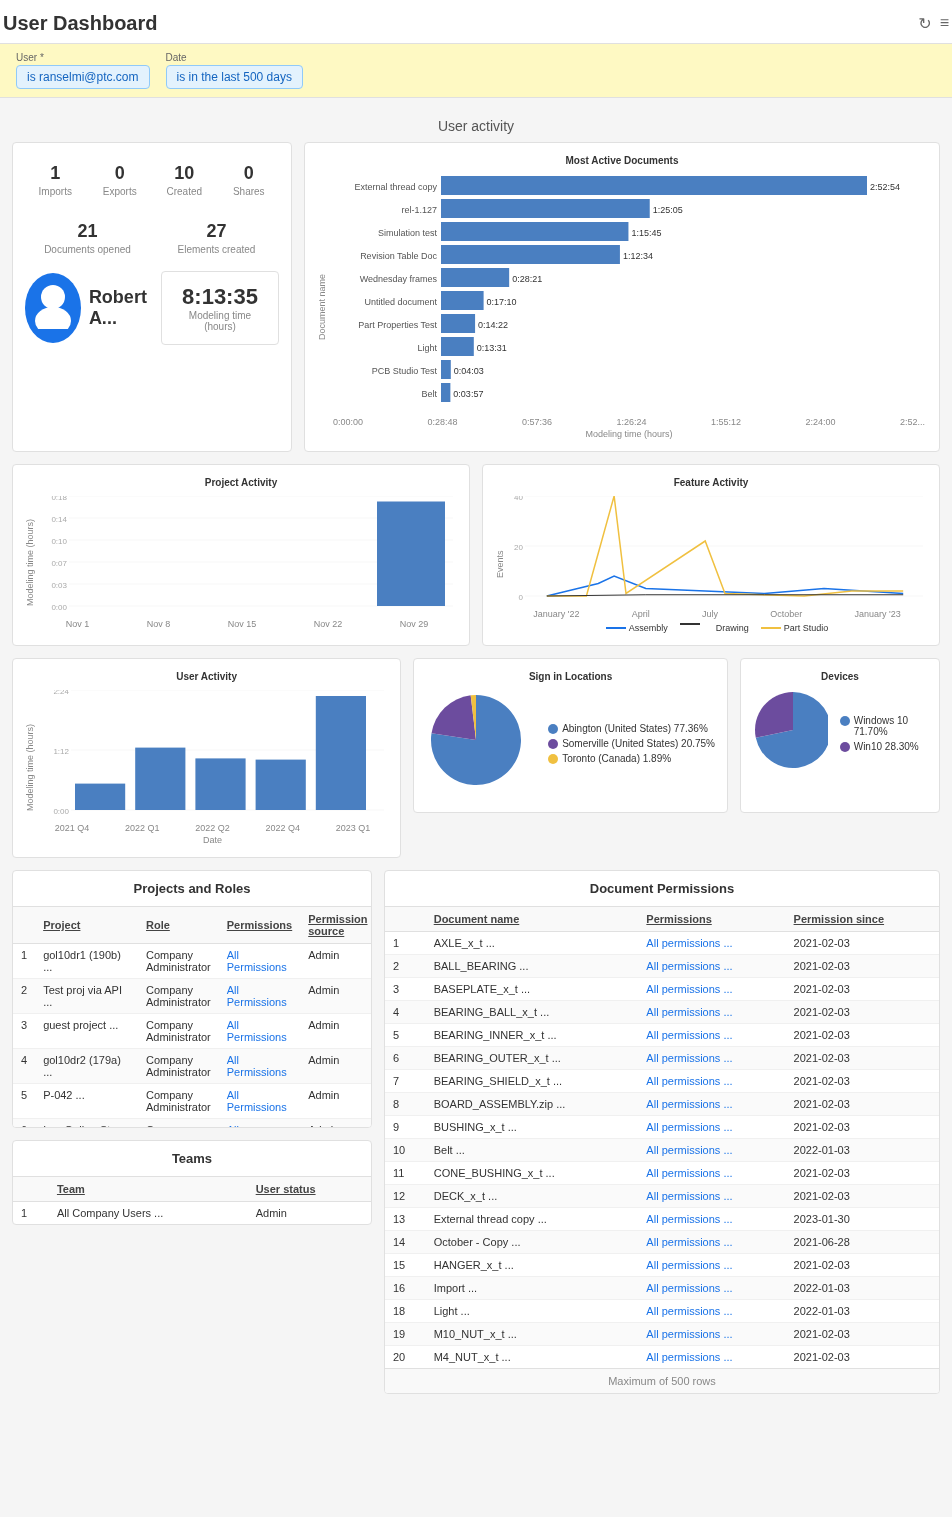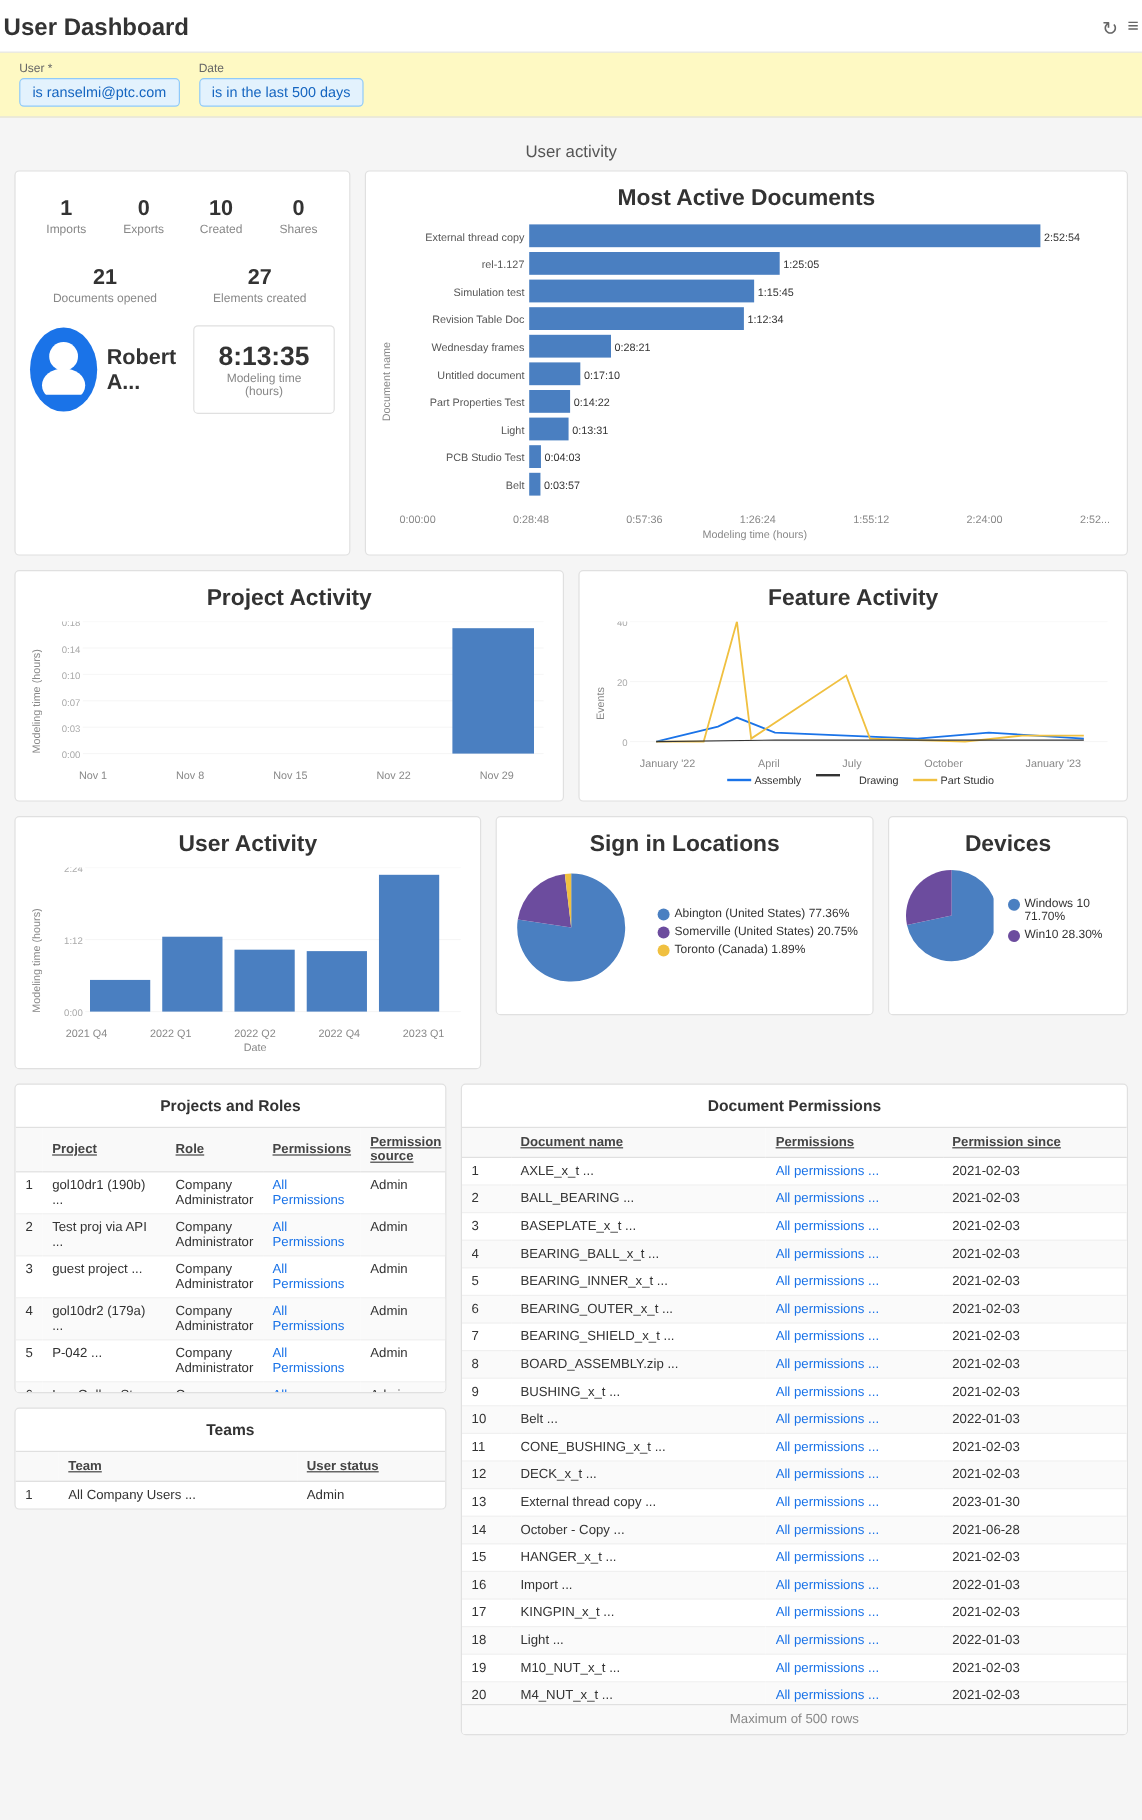--- a/index.html
+++ b/index.html
@@ -22,21 +22,21 @@
     .stat-cell { text-align: center; padding: 8px 4px; }
     .stat-value { font-size: 18px; font-weight: 600; color: #333; }
     .stat-label { font-size: 10px; color: #888; margin-top: 2px; }
     .stat-row2 { display: grid; grid-template-columns: 1fr 1fr; gap: 4px; }
     .user-name-row { display: flex; justify-content: space-between; align-items: center; margin-top: 8px; }
     .user-name { font-size: 18px; font-weight: 700; }
     .modeling-time-box { text-align: center; background: #fff; border: 1px solid #e0e0e0; border-radius: 4px; padding: 12px 20px; }
     .modeling-time-value { font-size: 22px; font-weight: 700; }
     .modeling-time-label { font-size: 10px; color: #888; }
     .chart-card { background: #fff; border: 1px solid #e0e0e0; border-radius: 4px; flex: 1; padding: 12px; }
-    .chart-title { font-size: 19px; font-weight: 600; text-align: center; margin-bottom: 8px; }
+    .chart-title { font-size: 10px; font-weight: 600; text-align: center; margin-bottom: 8px; }
     .mid-row { display: flex; gap: 12px; margin-bottom: 12px; }
     .bottom-row { display: flex; gap: 12px; margin-bottom: 12px; }
     .half-card { background: #fff; border: 1px solid #e0e0e0; border-radius: 4px; flex: 1; padding: 12px; }
     .tables-row { display: flex; gap: 12px; margin-bottom: 12px; }
     .left-tables { width: 360px; flex-shrink: 0; }
     .right-tables { flex: 1; }
     .table-card { background: #fff; border: 1px solid #e0e0e0; border-radius: 4px; padding: 0; margin-bottom: 12px; overflow: hidden; }
     .table-card-title { text-align: center; font-size: 13px; font-weight: 600; padding: 10px; border-bottom: 1px solid #e0e0e0; }
     table { width: 100%; border-collapse: collapse; font-size: 11px; }
     th { background: #f9f9f9; padding: 6px 8px; text-align: left; border-bottom: 1px solid #e0e0e0; font-weight: 600; color: #444; text-decoration: underline; }
@@ -527,26 +527,20 @@
                   <td class="permissions-badge">All permissions ...</td>
                   <td>2021-02-03</td>
                 </tr>
                 <tr>
                   <td>16</td>
                   <td>Import ...</td>
                   <td class="permissions-badge">All permissions ...</td>
                   <td>2022-01-03</td>
                 </tr>
                 <tr>
-                  <td>17</td>
-                  <td>KINGPIN_x_t ...</td>
-                  <td class="permissions-badge">All permissions ...</td>
-                  <td>2021-02-03</td>
-                </tr>
-                <tr>
                   <td>18</td>
                   <td>Light ...</td>
                   <td class="permissions-badge">All permissions ...</td>
                   <td>2022-01-03</td>
                 </tr>
                 <tr>
                   <td>19</td>
                   <td>M10_NUT_x_t ...</td>
                   <td class="permissions-badge">All permissions ...</td>
                   <td>2021-02-03</td>

